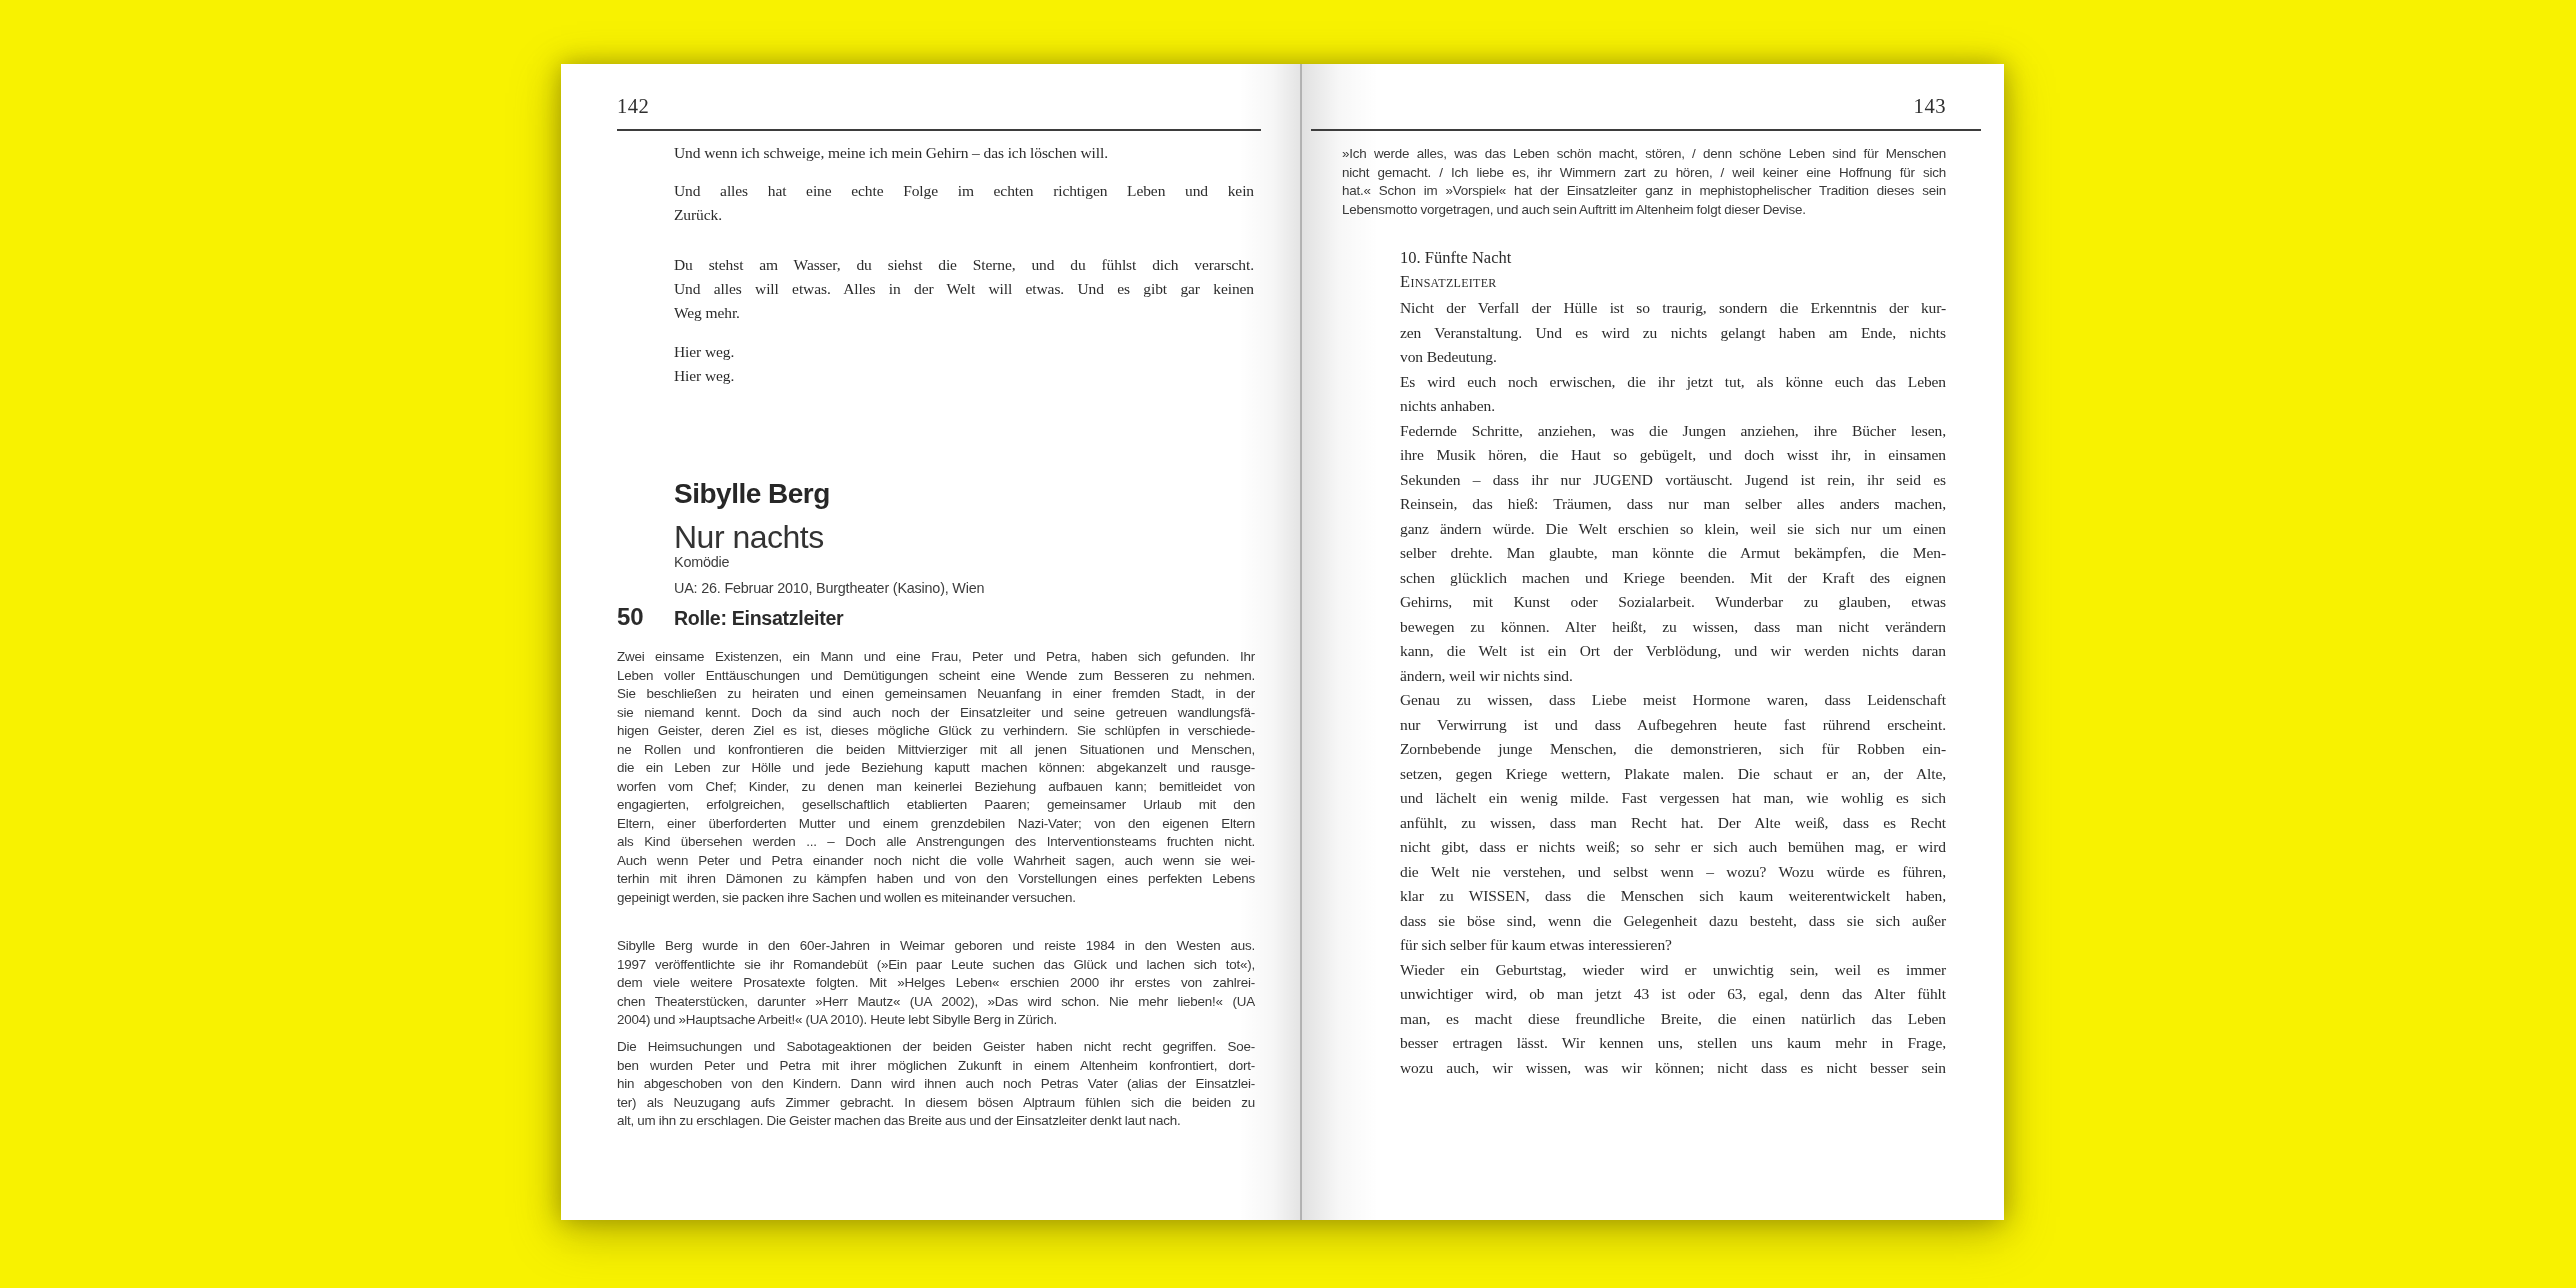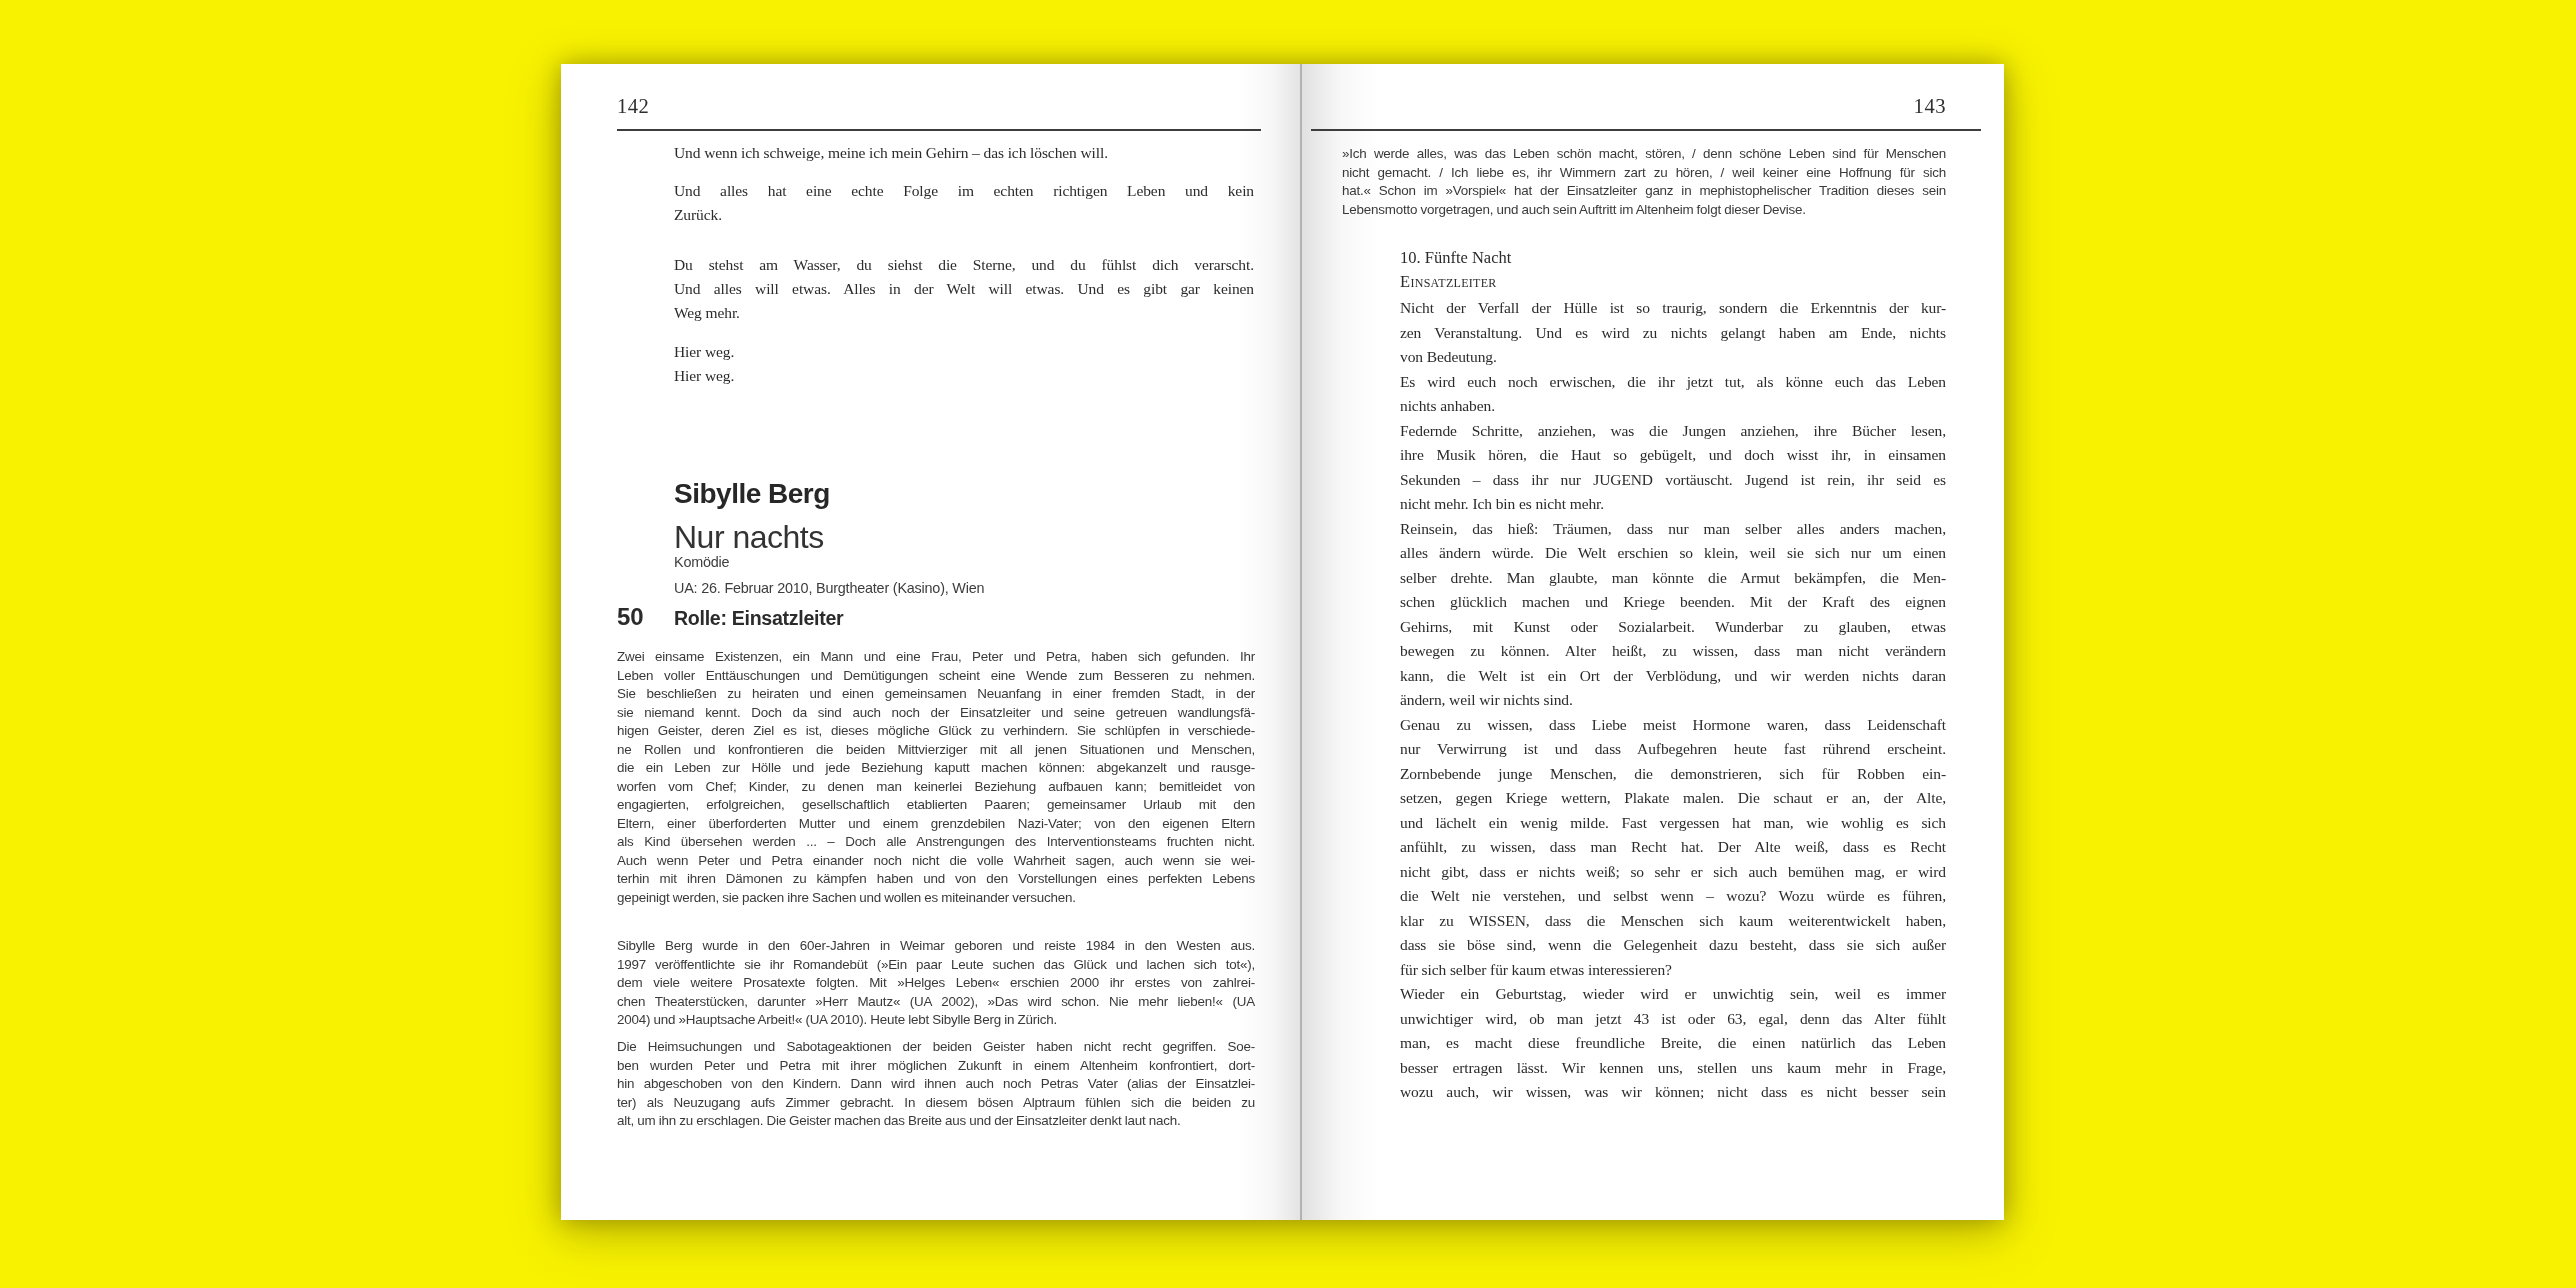--- a/index.html
+++ b/index.html
@@ -158,23 +158,22 @@
 
       <div class="abs mono-col" style="left:99px; top:232px; width:546px;">
           <div class="tline">Nicht der Verfall der Hülle ist so traurig, sondern die Erkenntnis der kur-</div>
           <div class="tline">zen Veranstaltung. Und es wird zu nichts gelangt haben am Ende, nichts</div>
           <div class="tline end">von Bedeutung.</div>
           <div class="tline">Es wird euch noch erwischen, die ihr jetzt tut, als könne euch das Leben</div>
           <div class="tline end">nichts anhaben.</div>
           <div class="tline">Federnde Schritte, anziehen, was die Jungen anziehen, ihre Bücher lesen,</div>
           <div class="tline">ihre Musik hören, die Haut so gebügelt, und doch wisst ihr, in einsamen</div>
           <div class="tline">Sekunden – dass ihr nur JUGEND vortäuscht. Jugend ist rein, ihr seid es</div>
-          <div class="tline end">nicht mehr. Ich bin es nicht mehr.</div>
           <div class="tline">Reinsein, das hieß: Träumen, dass nur man selber alles anders machen,</div>
-          <div class="tline">alles ändern würde. Die Welt erschien so klein, weil sie sich nur um einen</div>
+          <div class="tline">ganz ändern würde. Die Welt erschien so klein, weil sie sich nur um einen</div>
           <div class="tline">selber drehte. Man glaubte, man könnte die Armut bekämpfen, die Men-</div>
           <div class="tline">schen glücklich machen und Kriege beenden. Mit der Kraft des eignen</div>
           <div class="tline">Gehirns, mit Kunst oder Sozialarbeit. Wunderbar zu glauben, etwas</div>
           <div class="tline">bewegen zu können. Alter heißt, zu wissen, dass man nicht verändern</div>
           <div class="tline">kann, die Welt ist ein Ort der Verblödung, und wir werden nichts daran</div>
           <div class="tline end">ändern, weil wir nichts sind.</div>
           <div class="tline">Genau zu wissen, dass Liebe meist Hormone waren, dass Leidenschaft</div>
           <div class="tline">nur Verwirrung ist und dass Aufbegehren heute fast rührend erscheint.</div>
           <div class="tline">Zornbebende junge Menschen, die demonstrieren, sich für Robben ein-</div>
           <div class="tline">setzen, gegen Kriege wettern, Plakate malen. Die schaut er an, der Alte,</div>

